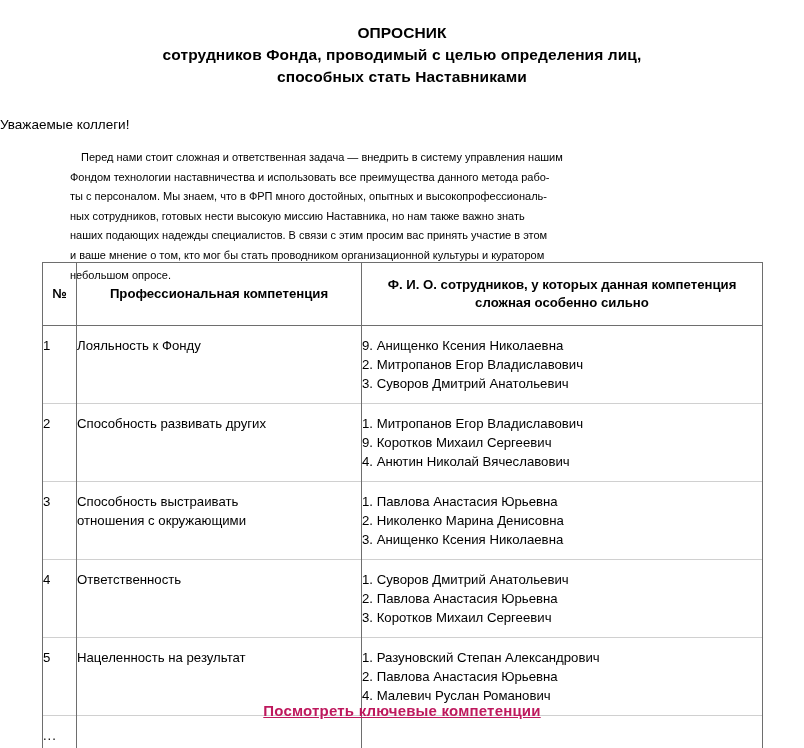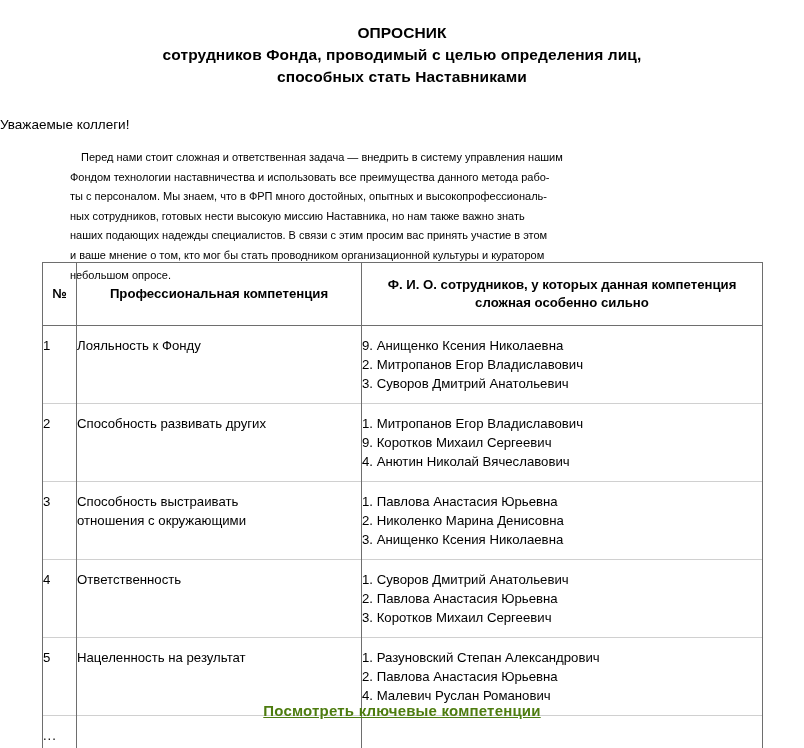--- a/index.html
+++ b/index.html
@@ -149,21 +149,21 @@
   .link-row {
     position: absolute;
     left: 0;
     top: 702px;
     width: 804px;
     text-align: center;
   }
   a.key-link {
     font-size: 15px;
     font-weight: bold;
-    color: #4d7c0f;
+    color: #be185d;
     text-decoration: underline;
     letter-spacing: 0.2px;
   }
 </style>
 </head>
 <body>
 
 <div class="page">
 
   <div class="title-block">

